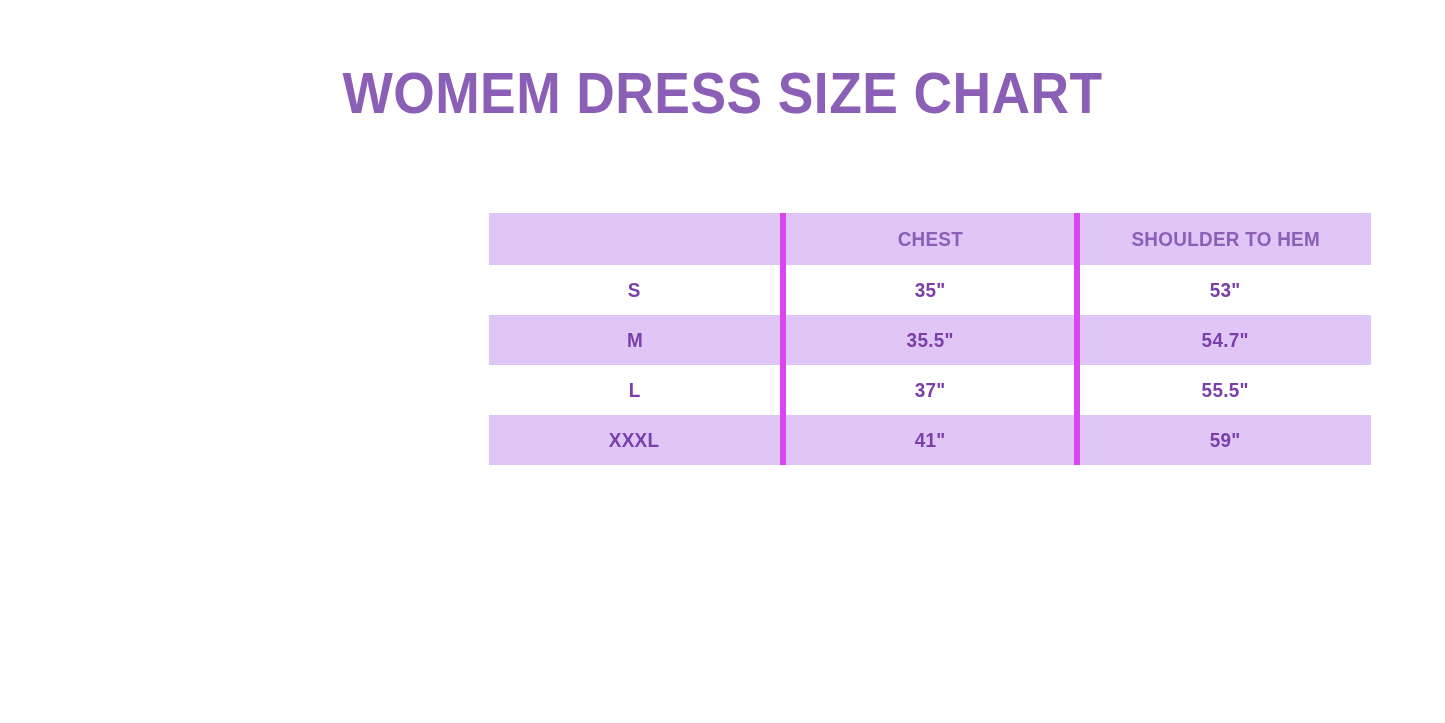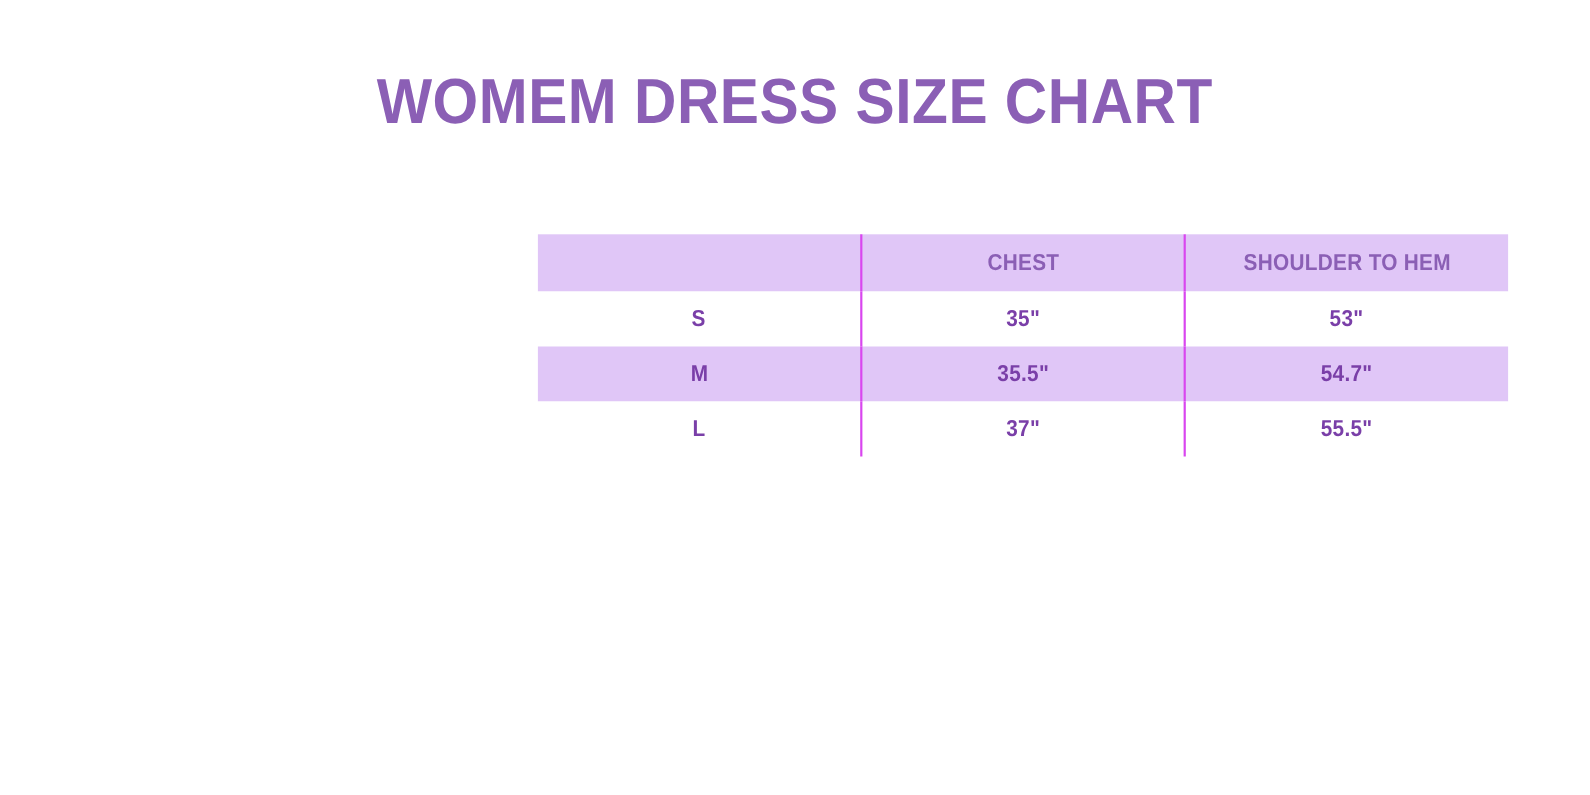--- a/index.html
+++ b/index.html
@@ -57,21 +57,21 @@
 
   table.size-table th,
   table.size-table td {
     height: 50px;
     text-align: center;
     vertical-align: middle;
     font-weight: 700;
     font-size: 21px;
     letter-spacing: 0.3px;
     color: #7A3FA8;
-    border-right: 2px solid #d946ef;
+    border-right: 6px solid #d946ef;
     border-left: none;
     border-top: none;
     border-bottom: none;
     padding: 0;
   }
 
   table.size-table th:first-child,
   table.size-table td:first-child {
     border-left: none;
   }
@@ -143,18 +143,23 @@
         </tr>
 
         <tr class="row-plain">
           <td><span class="cell-text">L</span></td>
           <td><span class="cell-text">37"</span></td>
           <td><span class="cell-text">55.5"</span></td>
         </tr>
 
 
 
+        <tr class="row-shaded">
+          <td><span class="cell-text">XXXL</span></td>
+          <td><span class="cell-text">41"</span></td>
+          <td><span class="cell-text">59"</span></td>
+        </tr>
 
       </tbody>
     </table>
   </div>
 
 </div>
 
 </body></html>

